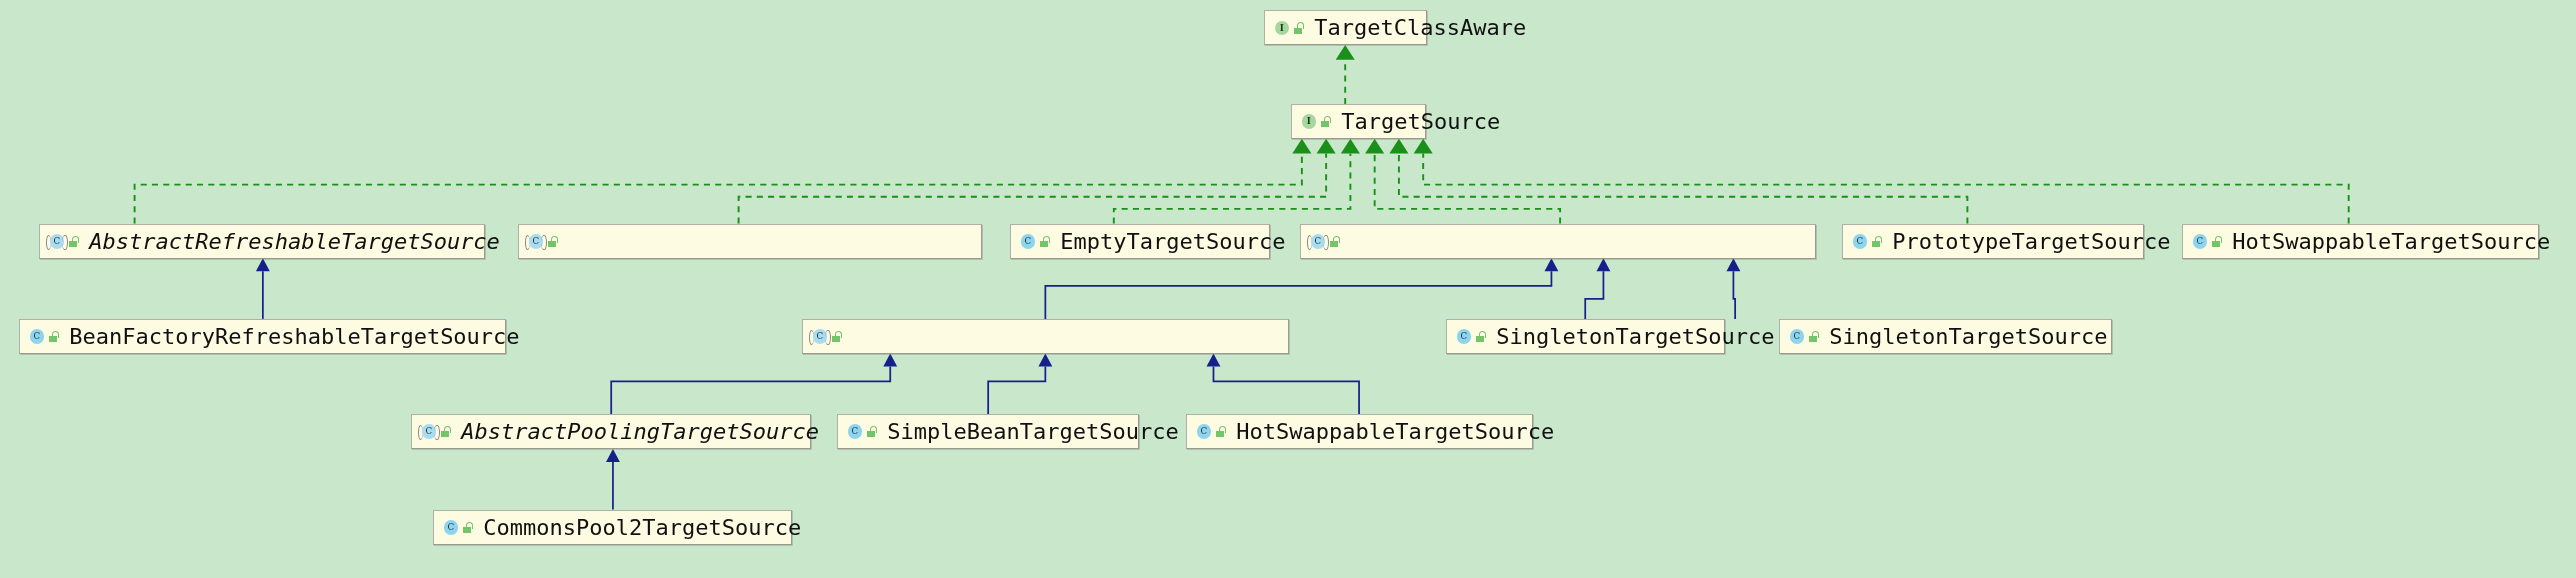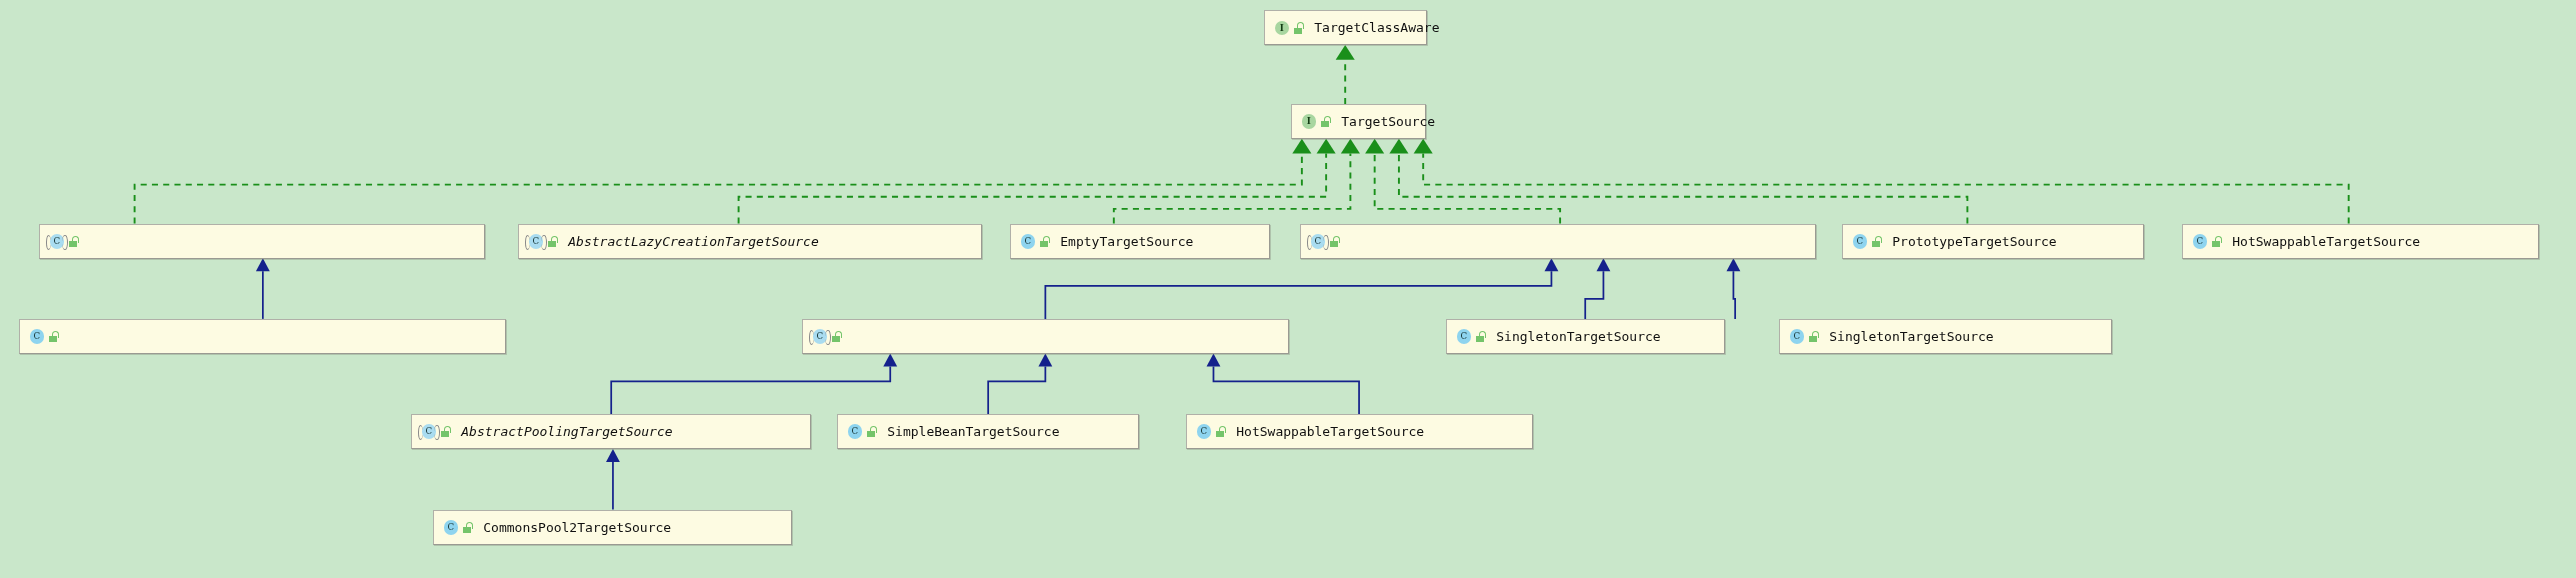--- a/index.html
+++ b/index.html
@@ -110,21 +110,21 @@
     left: 2.6px;
     top: 0;
     width: 5.2px;
     height: 6px;
     border: 1.7px solid #74c46a;
     border-bottom: none;
     border-radius: 3.5px 3.5px 0 0;
   }
   .node .label {
     font-family: "DejaVu Sans Mono", monospace;
-    font-size: 13px;
+    font-size: 22px;
     color: #101010;
     letter-spacing: 0px;
   }
   .node.abstract .label {
     font-style: italic;
   }
   #watermark {
     position: absolute;
     left: 19px;
     top: 553px;
@@ -223,30 +223,30 @@
         <span class="label">TargetSource</span>
       </div>
       <div class="node abstract" style="left: 39px; top: 224px; width: 446px;">
         <span class="icons">
           <span class="ic-type cls abstract">C</span>
           <span class="ic-lock">
             <span class="shackle"></span>
             <span class="body"></span>
           </span>
         </span>
+        <span class="label">AbstractRefreshableTargetSource</span>
       </div>
       <div class="node abstract" style="left: 518px; top: 224px; width: 464px;">
         <span class="icons">
           <span class="ic-type cls abstract">C</span>
           <span class="ic-lock">
             <span class="shackle"></span>
             <span class="body"></span>
           </span>
         </span>
-        <span class="label">AbstractLazyCreationTargetSource</span>
       </div>
       <div class="node" style="left: 1010px; top: 224px; width: 260px;">
         <span class="icons">
           <span class="ic-type cls">C</span>
           <span class="ic-lock">
             <span class="shackle"></span>
             <span class="body"></span>
           </span>
         </span>
         <span class="label">EmptyTargetSource</span>
@@ -281,20 +281,21 @@
         <span class="label">HotSwappableTargetSource</span>
       </div>
       <div class="node" style="left: 19px; top: 319px; width: 487px;">
         <span class="icons">
           <span class="ic-type cls">C</span>
           <span class="ic-lock">
             <span class="shackle"></span>
             <span class="body"></span>
           </span>
         </span>
+        <span class="label">BeanFactoryRefreshableTargetSource</span>
       </div>
       <div class="node abstract" style="left: 802px; top: 319px; width: 487px;">
         <span class="icons">
           <span class="ic-type cls abstract">C</span>
           <span class="ic-lock">
             <span class="shackle"></span>
             <span class="body"></span>
           </span>
         </span>
       </div>

